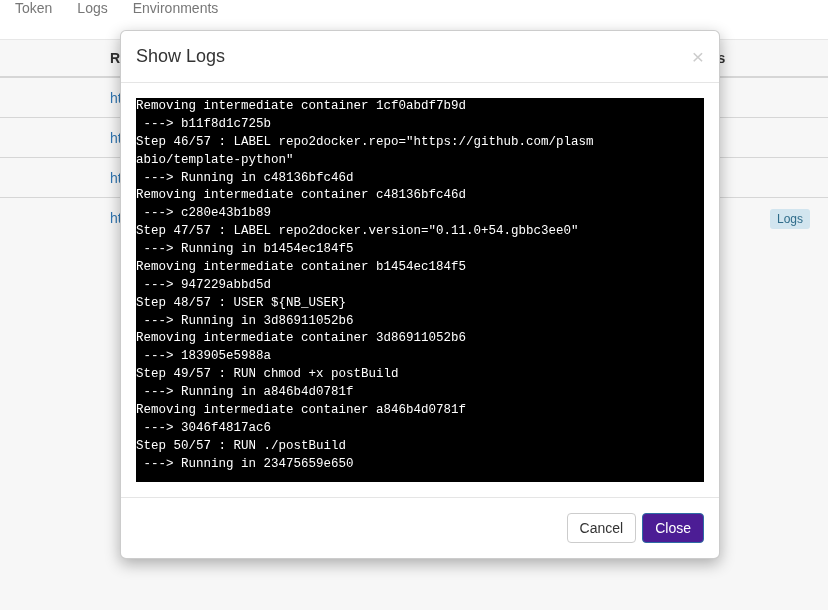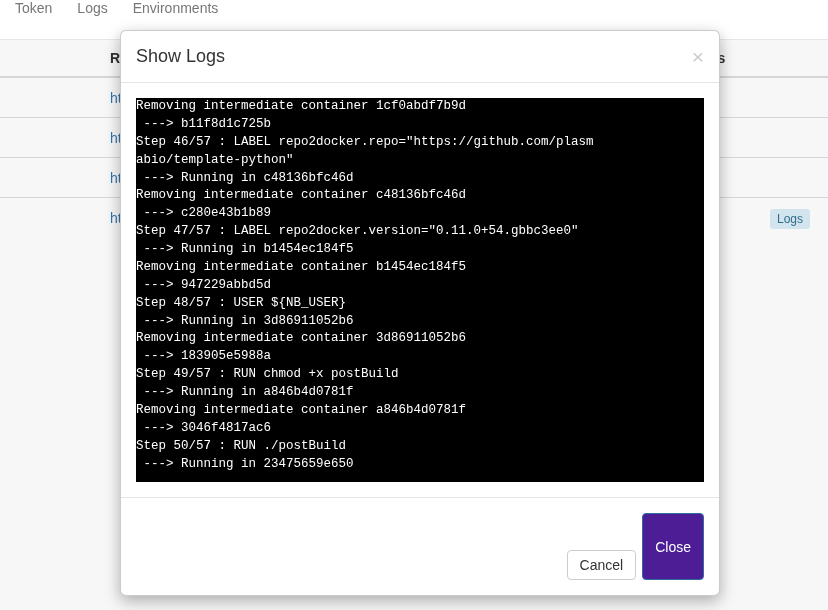--- a/index.html
+++ b/index.html
@@ -149,21 +149,20 @@
       padding: 6px 12px;
       font-size: 14px;
       border-radius: 4px;
       cursor: pointer;
       border: 1px solid transparent;
     }
     .btn-default {
       background: #fff;
       border-color: #ccc;
       color: #333;
-      margin-top: 37px;
     }
     .btn-primary {
       background: #4c1d95;
       border-color: #2e6da4;
       color: #fff;
     }
   </style>
 </head>
 <body>
 

